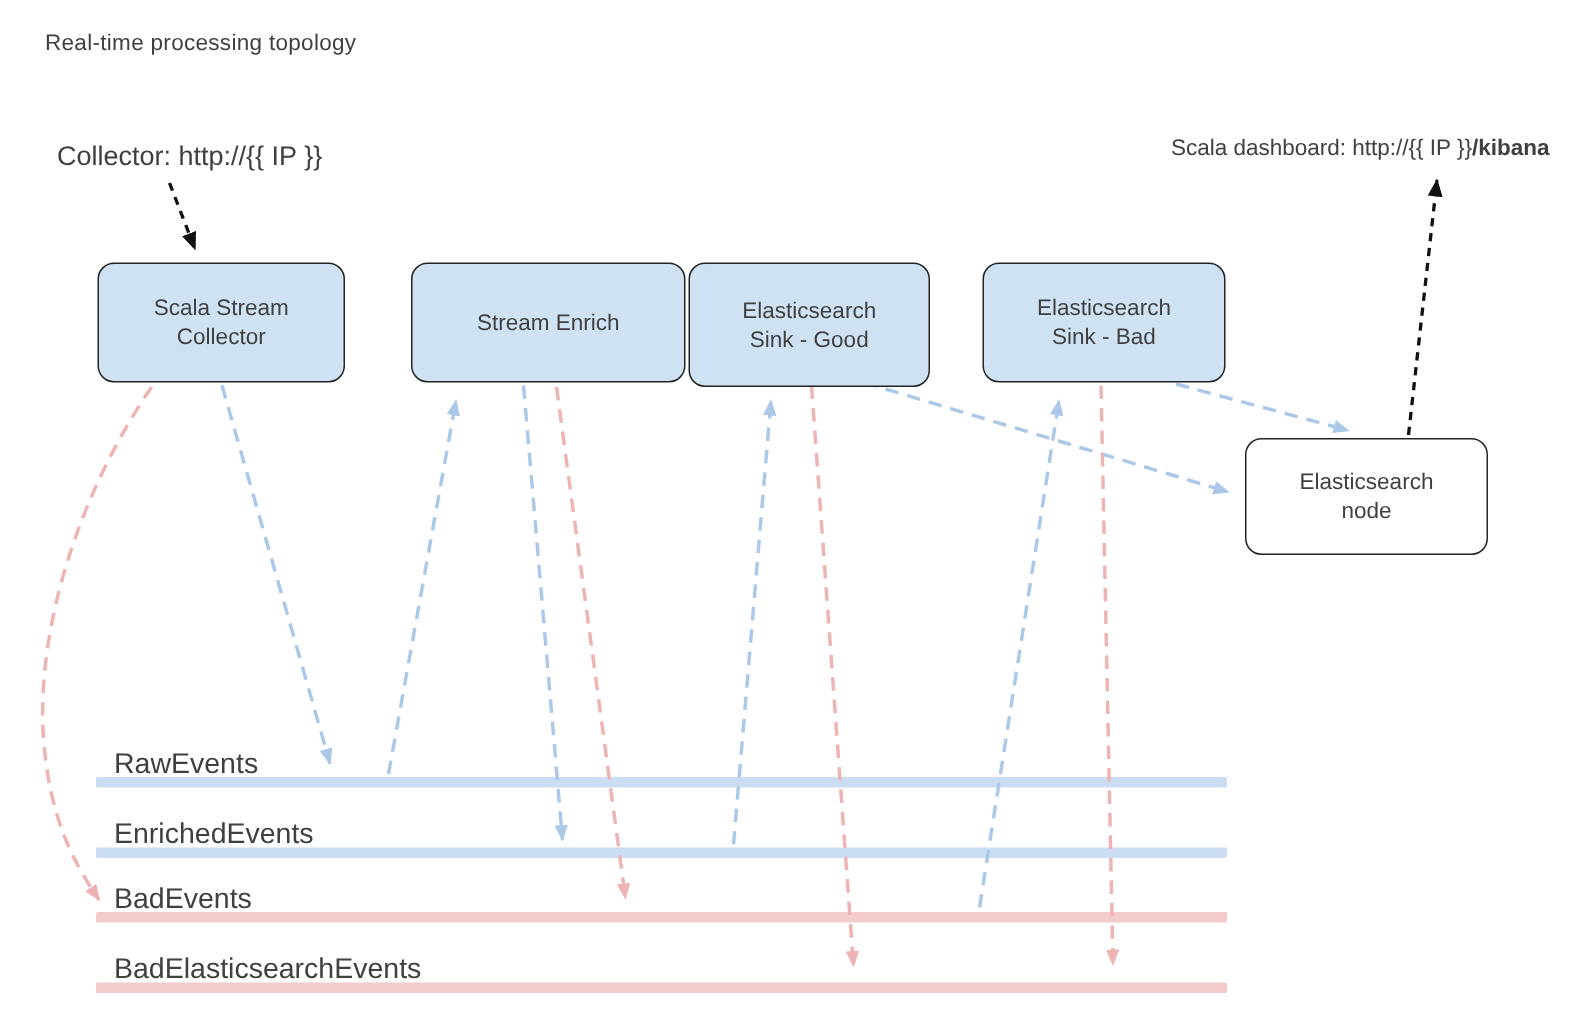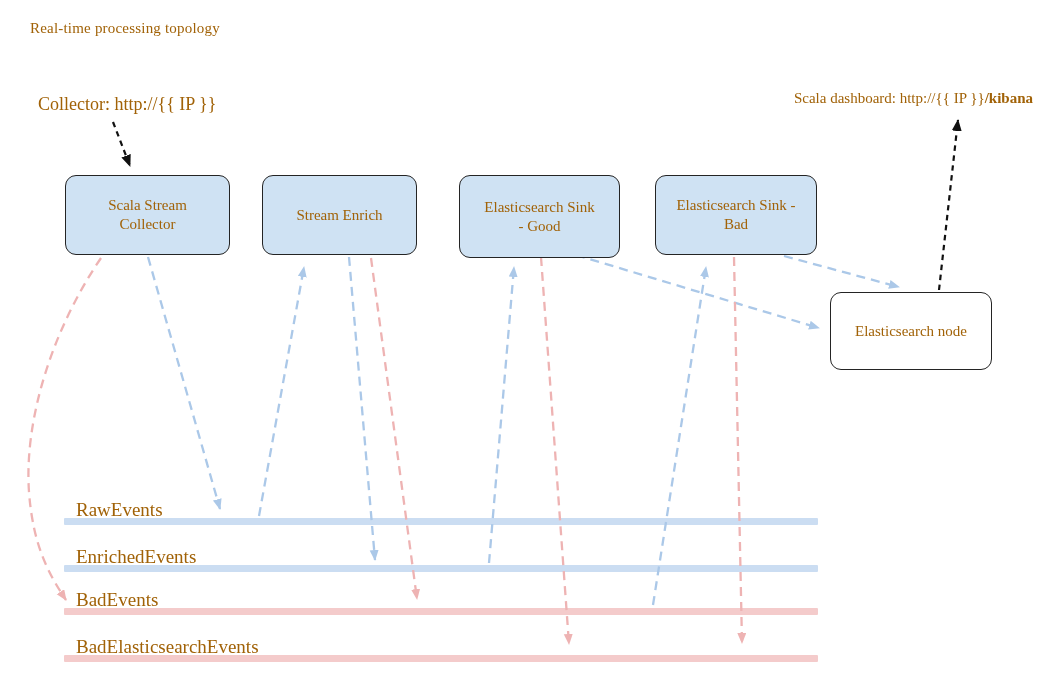--- a/index.html
+++ b/index.html
@@ -1,18 +1,18 @@
 <!DOCTYPE html>
 <html style="--flow-blue: #abc8e8; --flow-red: #eeb3b3; --flow-black: #111111; --box-fill: #cfe2f3; --box-border: #242424; --text: #1a1a1a;"><head>
 <meta charset="utf-8">
 <style>
   html,body{margin:0;padding:0;background:#fff;}
   .canvas{
     position:relative;width:1051px;height:686px;background:#fff;overflow:hidden;
-    font-family:Liberation Serif, serif;color:#a16207;
+    font-family:Liberation Sans, sans-serif;color:#404040;
   }
   .abs{position:absolute;}
   .title{font-size:15px;letter-spacing:.2px;}
   .free-label{font-size:18px;white-space:nowrap;}
   .kibana-label{font-size:15px;white-space:nowrap;text-align:right;}
   .kibana-label b{font-weight:bold;}
   .node{
     position:absolute;display:flex;align-items:center;justify-content:center;
     text-align:center;font-size:15px;line-height:19px;
     border:1.5px solid var(--box-border);border-radius:11px;
@@ -70,21 +70,21 @@
 
   <div class="abs title" style="left:30px;top:20px">Real-time processing topology</div>
 
   <div class="abs free-label" style="left:38px;top:94px">Collector: http://{{ IP }}</div>
 
   <div class="abs kibana-label" style="right:18px;top:90px"><span>Scala dashboard: http://{{ IP }}</span><b>/kibana</b></div>
 
   <div class="node box-blue" style="left:65px;top:175px;width:165px;height:80px">
     <span>Scala Stream Collector</span>
   </div>
-  <div class="node box-blue" style="left:262px;top:175px;width:155px;height:80px">
+  <div class="node box-blue" style="left:274px;top:175px;width:183px;height:80px">
     <span>Stream Enrich</span>
   </div>
   <div class="node box-blue" style="left:459px;top:175px;width:161px;height:83px">
     <span>Elasticsearch Sink - Good</span>
   </div>
   <div class="node box-blue" style="left:655px;top:175px;width:162px;height:80px">
     <span>Elasticsearch Sink - Bad</span>
   </div>
   <div class="node box-white" style="left:830px;top:292px;width:162px;height:78px">
     <span>Elasticsearch node</span>

